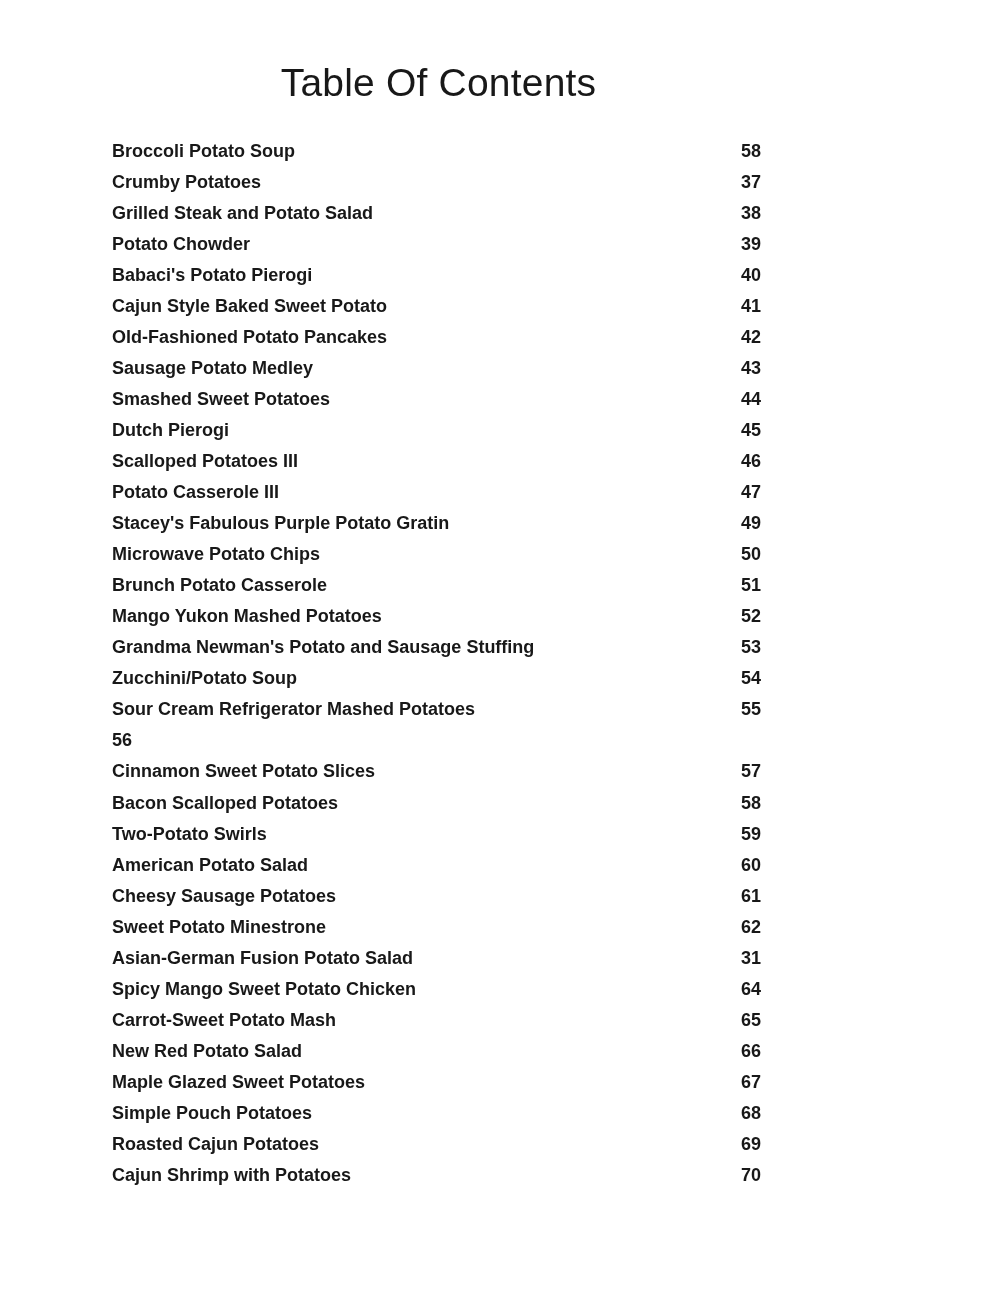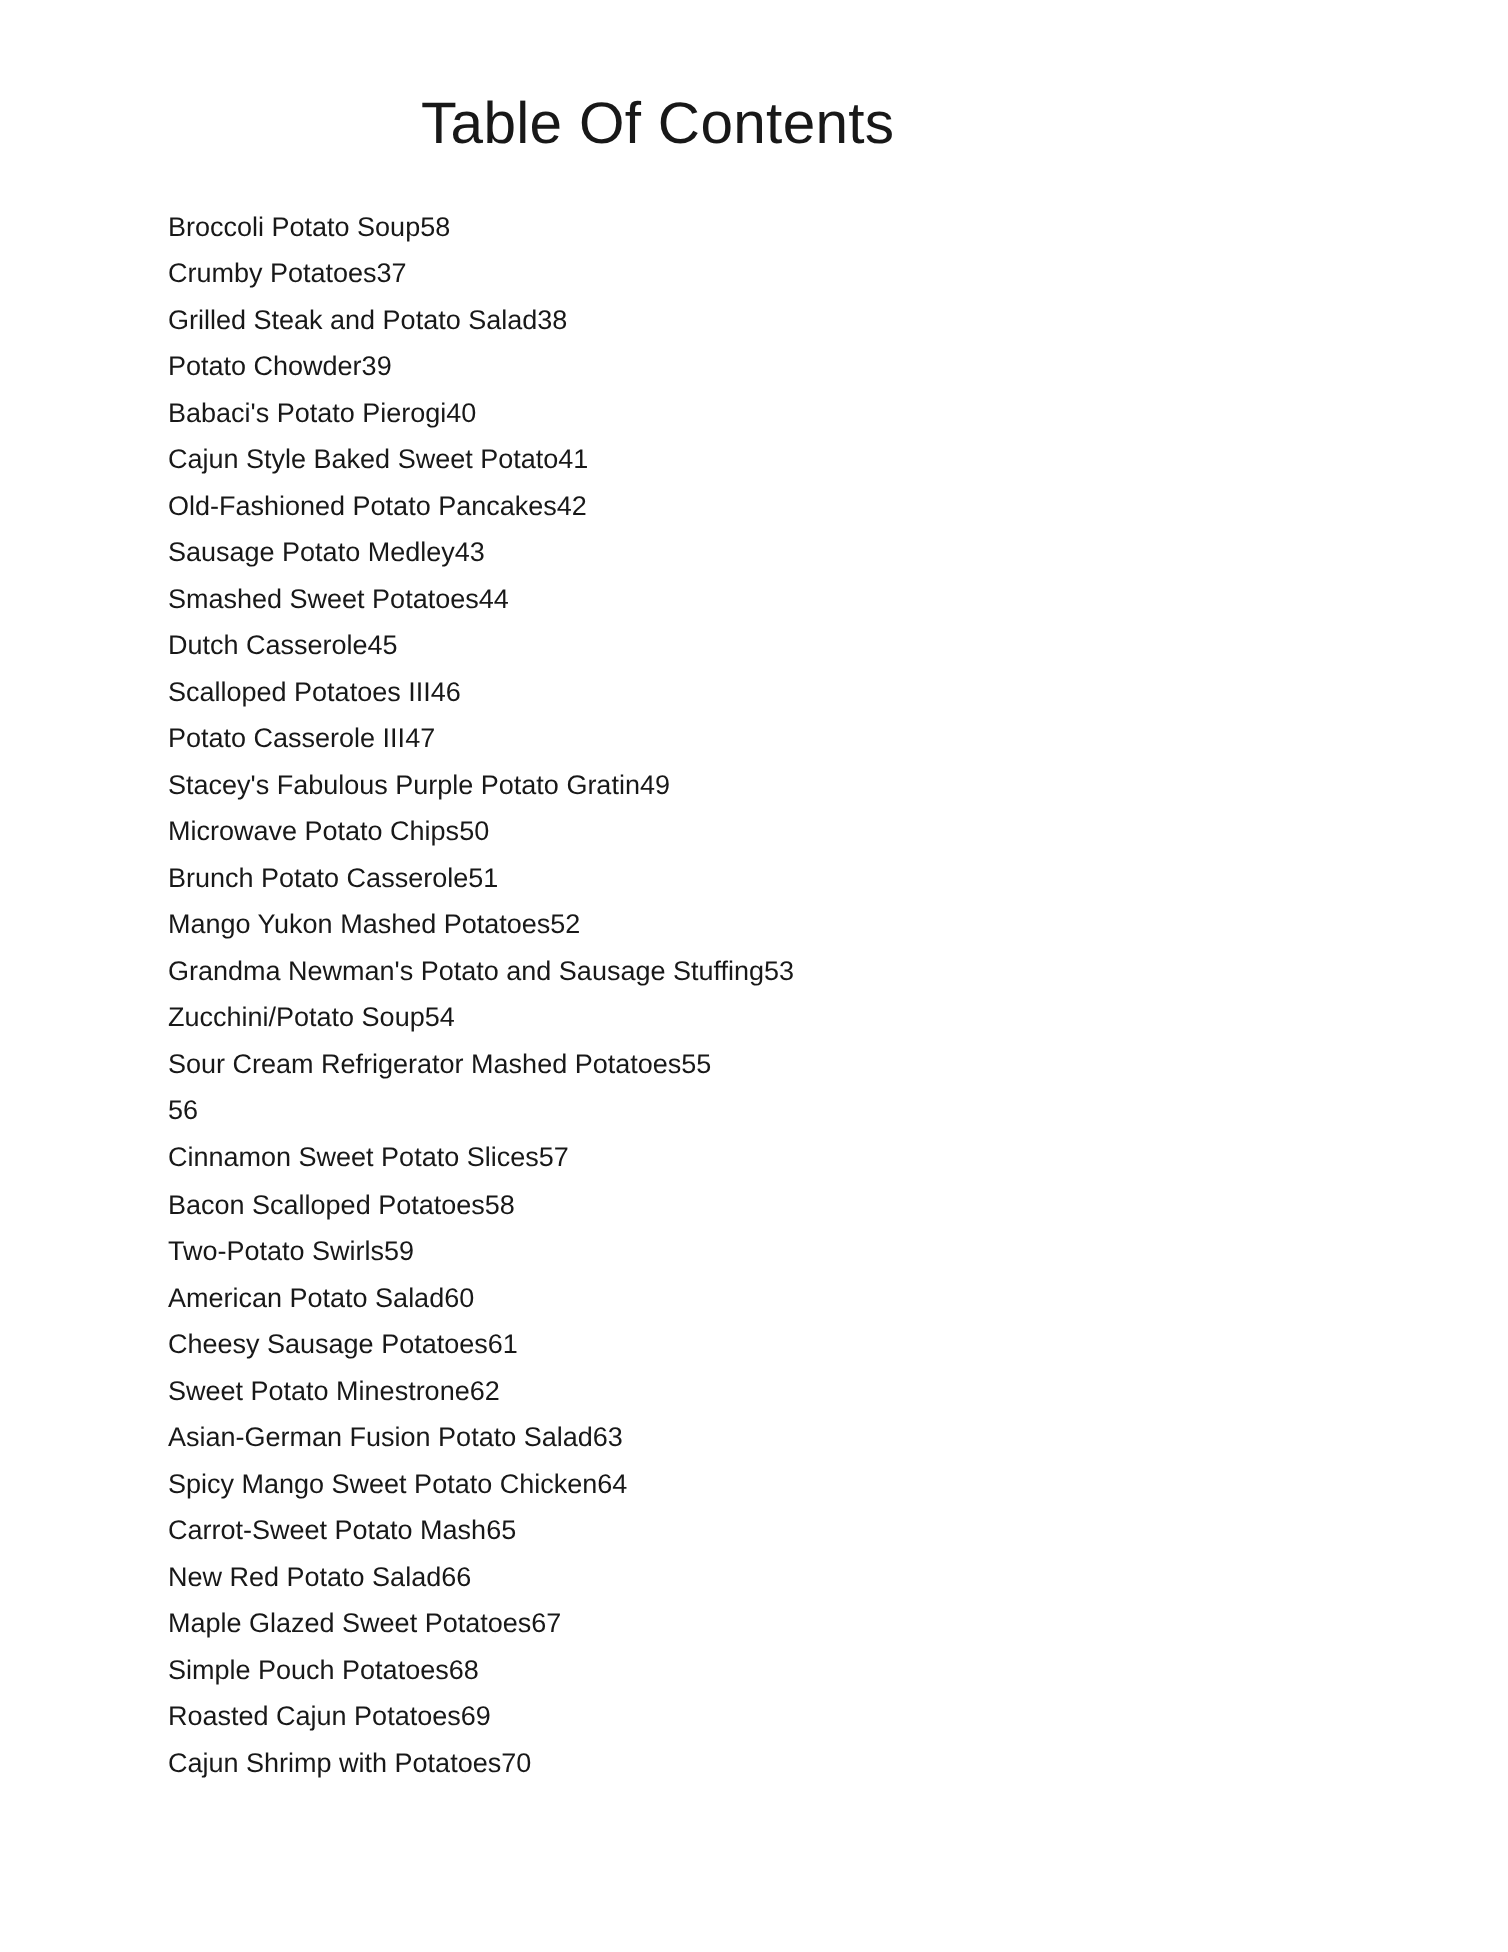--- a/index.html
+++ b/index.html
@@ -29,24 +29,26 @@
     text-align: center;
     letter-spacing: 0.2px;
     color: #181818;
   }
   .toc-entries {
     margin: 30px 0 0 112px;
     width: 649px;
   }
   .toc-row {
     display: flex;
+    justify-content: space-between;
     align-items: center;
     height: 31.06px;
     font-size: 18px;
     line-height: 22px;
+    font-weight: bold;
   }
   .entry-title {
     white-space: nowrap;
     color: #181818;
   }
   .entry-page {
     white-space: nowrap;
     text-align: right;
     color: #181818;
   }
@@ -87,21 +89,21 @@
       </div>
       <div class="toc-row">
         <span class="entry-title">Sausage Potato Medley</span>
         <span class="entry-page">43</span>
       </div>
       <div class="toc-row">
         <span class="entry-title">Smashed Sweet Potatoes</span>
         <span class="entry-page">44</span>
       </div>
       <div class="toc-row">
-        <span class="entry-title">Dutch Casserole</span>
+        <span class="entry-title">Dutch Pierogi</span>
         <span class="entry-page">45</span>
       </div>
       <div class="toc-row">
         <span class="entry-title">Scalloped Potatoes III</span>
         <span class="entry-page">46</span>
       </div>
       <div class="toc-row">
         <span class="entry-title">Potato Casserole III</span>
         <span class="entry-page">47</span>
       </div>
@@ -155,21 +157,21 @@
       <div class="toc-row">
         <span class="entry-title">Cheesy Sausage Potatoes</span>
         <span class="entry-page">61</span>
       </div>
       <div class="toc-row">
         <span class="entry-title">Sweet Potato Minestrone</span>
         <span class="entry-page">62</span>
       </div>
       <div class="toc-row">
         <span class="entry-title">Asian-German Fusion Potato Salad</span>
-        <span class="entry-page">63</span>
+        <span class="entry-page">31</span>
       </div>
       <div class="toc-row">
         <span class="entry-title">Spicy Mango Sweet Potato Chicken</span>
         <span class="entry-page">64</span>
       </div>
       <div class="toc-row">
         <span class="entry-title">Carrot-Sweet Potato Mash</span>
         <span class="entry-page">65</span>
       </div>
       <div class="toc-row">

